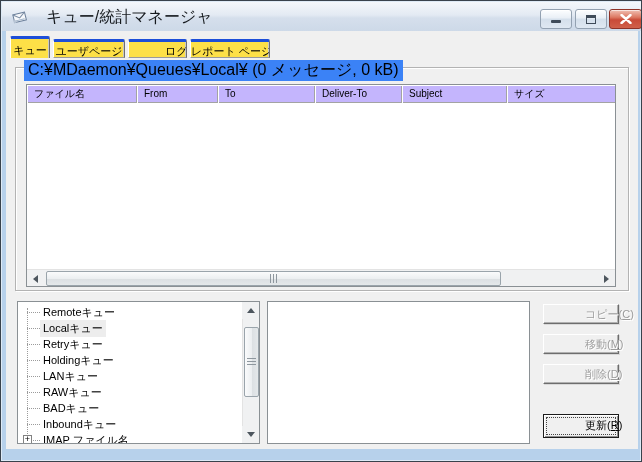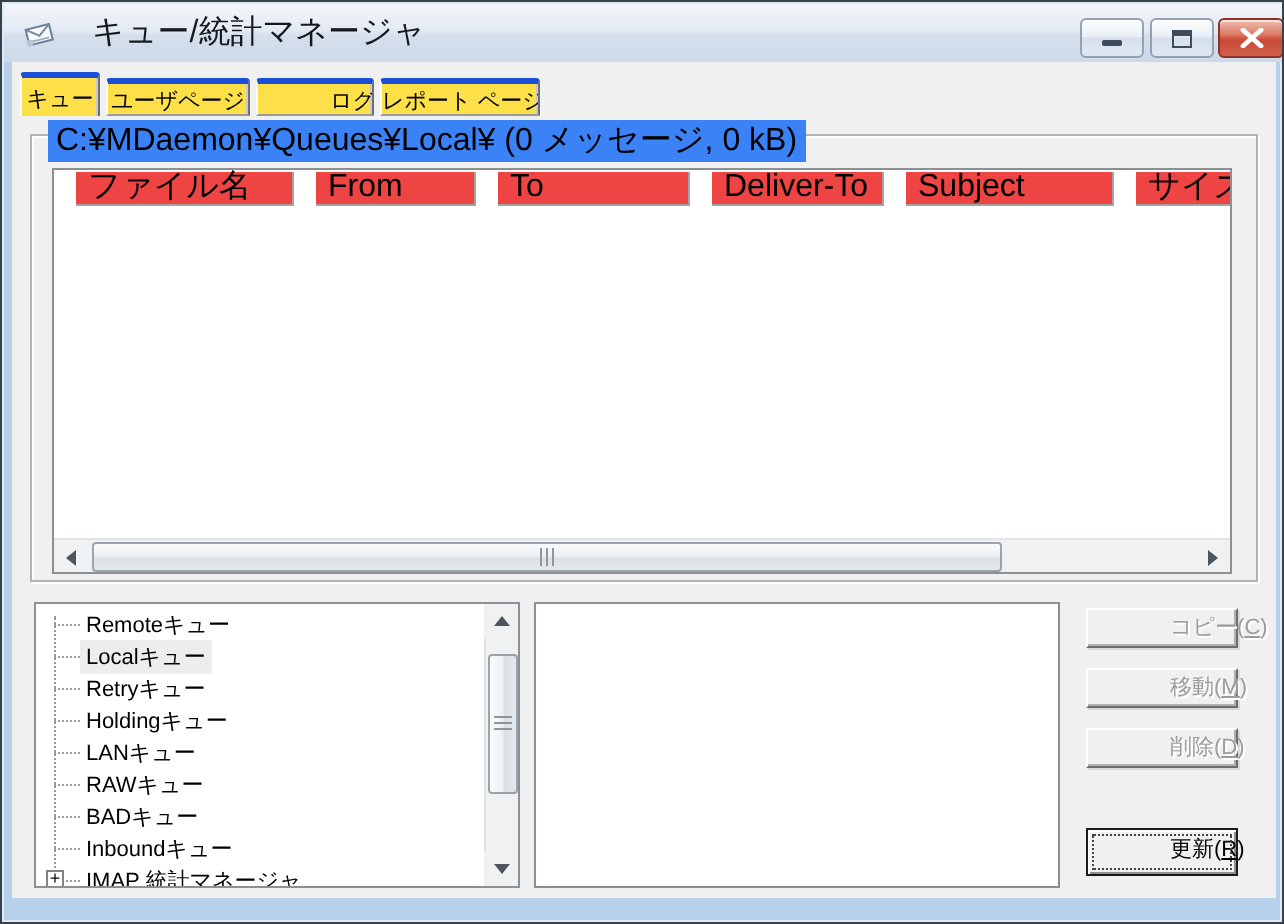--- a/index.html
+++ b/index.html
@@ -66,24 +66,23 @@
     font-size:16px; white-space:nowrap;
   }
   
   .qtable {
     position:absolute; left:10px; top:16px; width:590px; height:203px;
     background:#fff; border:1px solid #8a9094; overflow:hidden;
     display:flex; flex-direction:column;
   }
   .thead { display:flex; height:18px; flex:none; overflow:hidden; }
   .th {
-    flex:none; height:18px; line-height:17px; font-size:16px;
-    background:#ef4444; padding-left:7px; white-space:nowrap; overflow:hidden;
+    flex:none; height:18px; line-height:17px; font-size:10px;
+    background:#c4b5fd; padding-left:7px; white-space:nowrap; overflow:hidden;
     box-shadow: inset 1px 1px 0 #ffffff, inset -1px -1px 0 #a3a3a3;
-    margin-left: 10px;
   }
   .th.last { flex:1 1 auto; box-shadow: inset 1px 1px 0 #ffffff, inset 0 -1px 0 #a3a3a3; }
   .tbody { flex:1 1 auto; background:#fff; }
   
   .hscroll {
     position:relative; flex:none; height:17px; background:#f0f1f2;
     border-top:1px solid #e3e3e3;
   }
   .sb-btn {
     position:absolute; width:17px; height:17px;
@@ -258,21 +257,21 @@
             <span class="conn"></span>
             <span class="tree-label">BADキュー</span>
           </div>
         <div class="treerow">
             <span class="conn"></span>
             <span class="tree-label">Inboundキュー</span>
           </div>
         <div class="treerow haskid">
             <span class="expander">+</span>
             <span class="conn"></span>
-            <span class="tree-label">IMAP 統計マネージャ</span>
+            <span class="tree-label">IMAP ファイル名</span>
           </div>
       </div>
       <div class="vscroll">
         <div class="sb-btn up">
             <span class="tri u"></span>
           </div>
         <div class="thumb-v">
             <span class="grip-v"></span>
           </div>
         <div class="sb-btn down">

